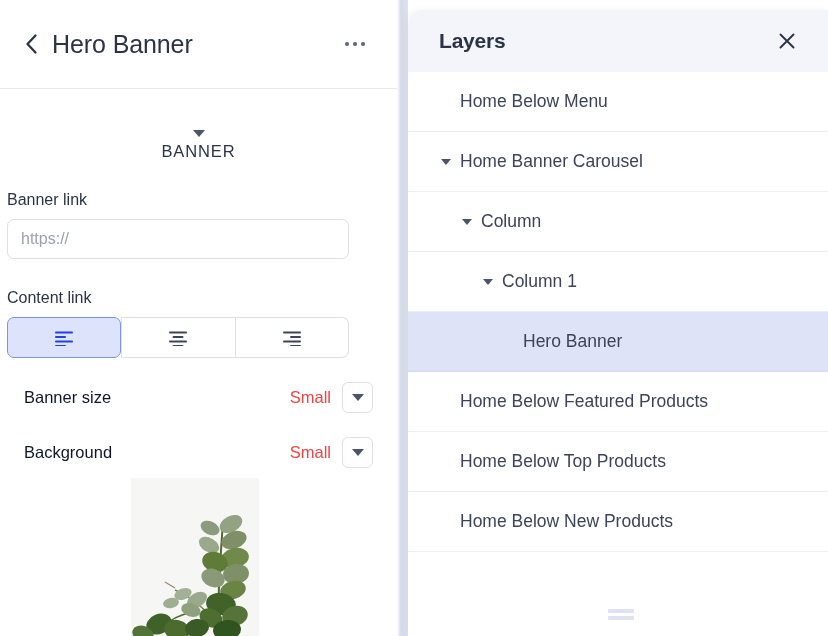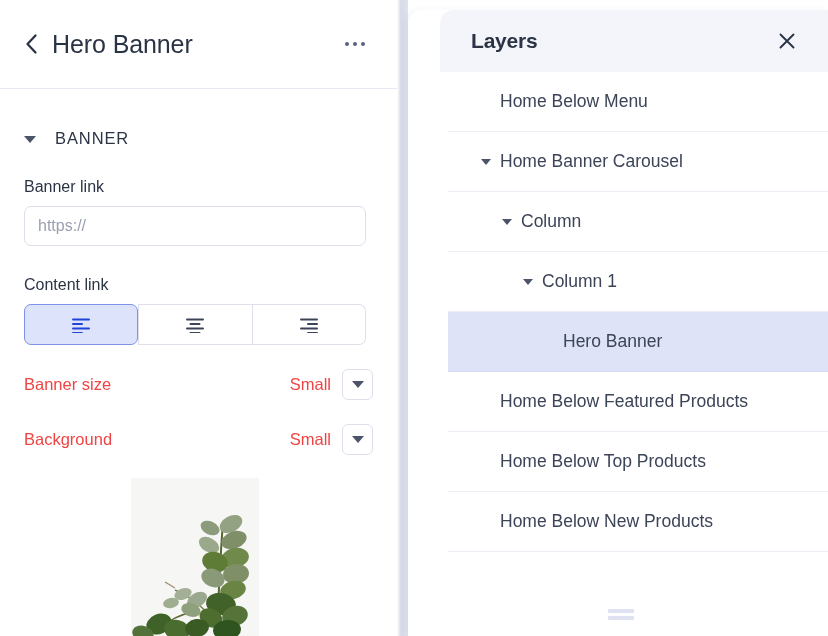--- a/index.html
+++ b/index.html
@@ -56,41 +56,42 @@
   }
   .dots-menu i {
     display: block;
     width: 4px; height: 4px;
     border-radius: 50%;
     background: #5a6380;
   }
 
   .section-head {
     display: flex; align-items: center;
-    gap: 19px;
+    gap: 6px;
     padding: 40px 24px 0 24px;
     cursor: pointer;
+    flex-direction: column;
   }
   .caret-dn {
     width: 0; height: 0;
     border-left: 6px solid transparent;
     border-right: 6px solid transparent;
     border-top: 7px solid #4b5468;
     flex: 0 0 auto;
     position: relative;
     top: 1px;
   }
   .section-title {
     font-size: 16.5px;
     letter-spacing: 0.9px;
     color: #2b3445;
     font-weight: 400;
   }
 
-  .field-block { padding: 0 24px; }
+  .field-block { padding: 0 7px; }
   .field-label {
     font-size: 16px;
     color: #2b3445;
     margin-top: 30px;
     margin-bottom: 10px;
     font-weight: 400;
   }
   .text-input {
     display: block;
     width: 342px;
@@ -132,21 +133,21 @@
 
   .row-setting {
     display: flex;
     align-items: center;
     padding: 0 24px;
     margin-top: 24px;
     width: 100%;
   }
   .row-setting .rs-label {
     font-size: 16.5px;
-    color: #ef4444;
+    color: #0f172a;
     flex: 1 1 auto;
   }
   .rs-value {
     font-size: 16.5px;
     color: #ef4444;
     margin-right: 11px;
     white-space: nowrap;
   }
   .rs-caret-btn {
     width: 31px; height: 31px;
@@ -183,21 +184,20 @@
 
   
   .layers-panel {
     position: absolute;
     left: 408px; top: 10px;
     width: 420px; height: 626px;
     background: #ffffff;
     border-top-left-radius: 14px;
     overflow: hidden;
     box-shadow: -2px 0 6px rgba(90,100,140,0.07);
-    padding-left: 32px;
   }
   .layers-header {
     height: 62px;
     background: #f4f5fa;
     border-top-left-radius: 14px;
     display: flex;
     align-items: center;
     padding: 0 28px 0 31px;
   }
   .layers-title {
@@ -206,21 +206,21 @@
     font-weight: 700;
     letter-spacing: -0.2px;
     flex: 1 1 auto;
   }
   .close-x {
     width: 26px; height: 26px;
     display: flex; align-items: center; justify-content: center;
     cursor: pointer;
   }
 
-  .layer-list { background: #ffffff; margin-left: 8px; }
+  .layer-list { background: #ffffff; }
   .layer-row {
     height: 60px;
     display: flex;
     align-items: center;
     border-bottom: 1px solid #eceef5;
     cursor: pointer;
     position: relative;
   }
   .layer-row.selected { background: #dee3f8; border-bottom-color: #d2d8f2; }
   .layer-caret {

